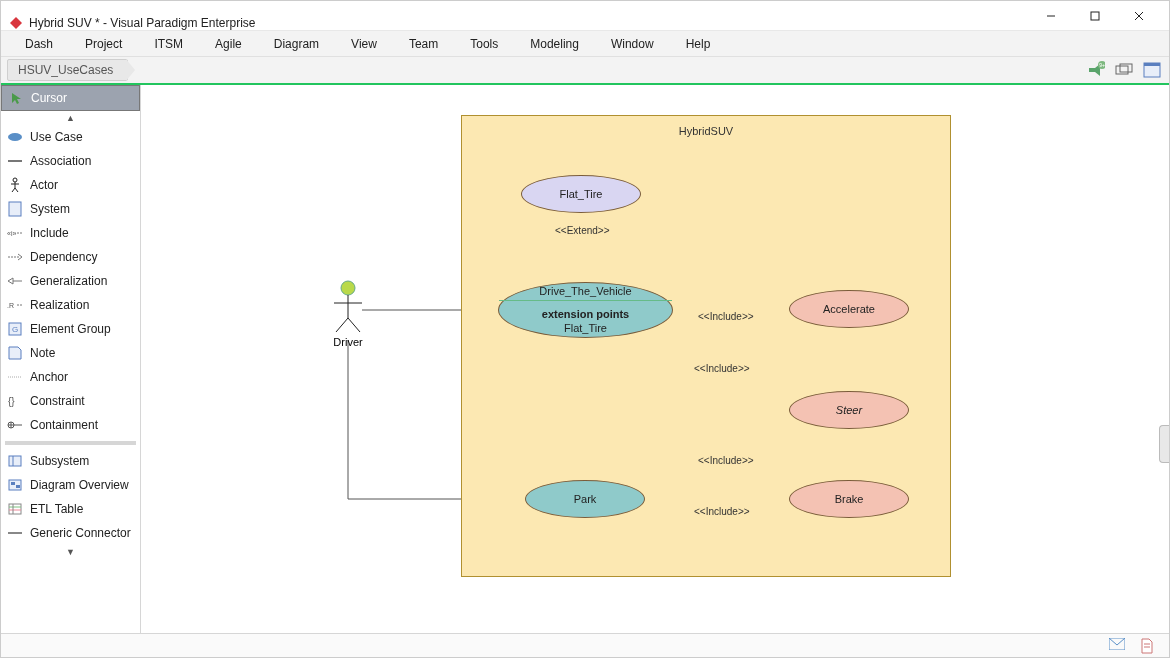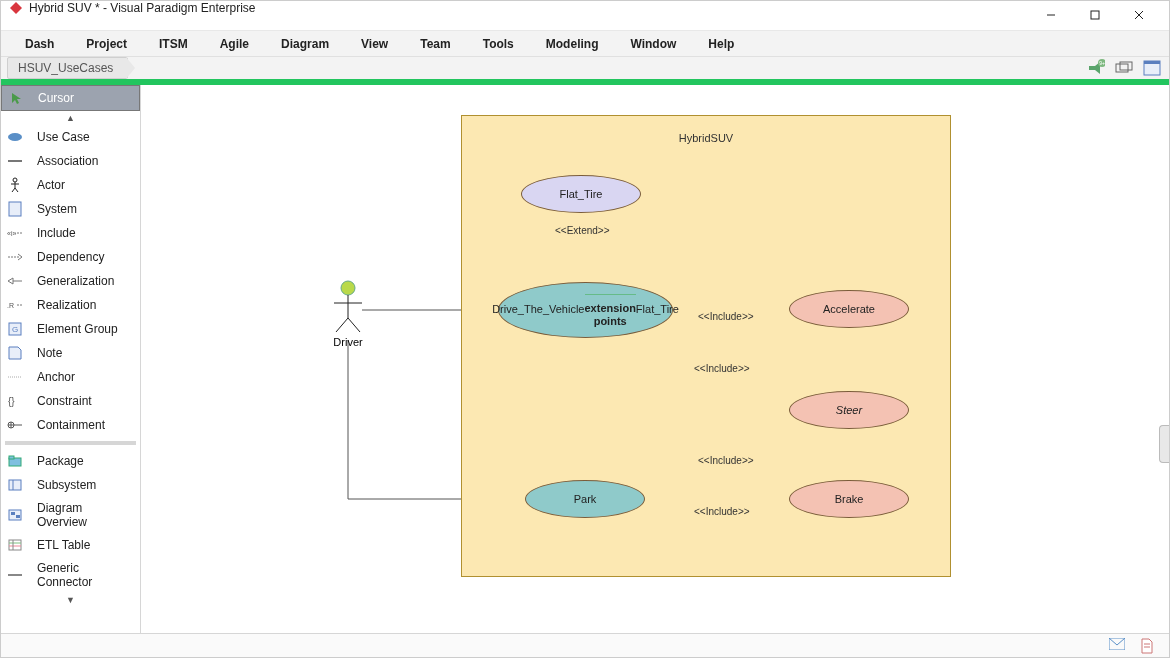--- a/index.html
+++ b/index.html
@@ -1,56 +1,56 @@
 <!DOCTYPE html>
 <html><head>
 <meta charset="utf-8">
 <style>
 * { margin: 0; padding: 0; box-sizing: border-box; }
 body { font-family: "Segoe UI", Tahoma, sans-serif; font-size: 12px; background: #fff; width: 1170px; height: 658px; overflow: hidden; position: relative; border: 1px solid #ccc; }
 
-.titlebar { height: 30px; display: flex; align-items: flex-start; padding: 0 8px; background: #fff; border-bottom: 1px solid #e8e8e8; }
+.titlebar { height: 30px; display: flex; align-items: flex-end; padding: 0 8px; background: #fff; border-bottom: 1px solid #e8e8e8; }
 .titlebar .app-icon { width: 14px; height: 14px; margin-right: 6px; }
 .titlebar .title { flex: 1; font-size: 12px; color: #222; }
 .titlebar .winbtns { display: flex; gap: 0; }
 .titlebar .winbtn { width: 44px; height: 28px; display: flex; align-items: center; justify-content: center; color: #222; }
 
-.menubar { height: 26px; display: flex; align-items: center; padding: 0 8px; gap: 0; background: #f3f3f3; border-bottom: 1px solid #e0e0e0; font-weight: bold; }
+.menubar { height: 26px; display: flex; align-items: center; padding: 0 8px; gap: 0; background: #f3f3f3; border-bottom: 1px solid #e0e0e0; }
 .menubar .menuitem { padding: 4px 16px; color: #222; }
 
-.crumbbar { height: 28px; display: flex; align-items: center; justify-content: space-between; background: #f3f3f3; border-bottom: 6px solid #22c55e; padding-right: 8px; }
+.crumbbar { height: 28px; display: flex; align-items: center; justify-content: space-between; background: #f3f3f3; border-bottom: 2px solid #22c55e; padding-right: 8px; }
 .crumb { height: 22px; display: inline-flex; align-items: center; background: #e8e8e8; border: 1px solid #cfcfcf; border-radius: 2px; padding: 0 14px 0 10px; margin-left: 6px; position: relative; color: #555; }
 .crumb::after { content:""; position:absolute; right:-8px; top:50%; transform:translateY(-50%); border-left:9px solid #e8e8e8; border-top:11px solid transparent; border-bottom:11px solid transparent; }
 .toolbar-right { display:flex; gap:10px; align-items:center; }
 .tool-icon { width:18px; height:18px; display:flex; align-items:center; justify-content:center; }
 
 .mainrow { display: flex; height: calc(100% - 30px - 26px - 28px - 24px); }
 
 .palette { width: 140px; background: #fff; border-right: 1px solid #d6d6d6; overflow: hidden; font-size: 12px;}
-.palette .row { display: flex; align-items: center; gap: 14px; padding: 4px 6px; color: #222; }
+.palette .row { display: flex; align-items: center; gap: 7px; padding: 4px 6px; color: #222; }
 .palette .row.selected { background: #9ca3af; color: #fff; border: 1px solid #777; }
 .palette .arrow-row { text-align: center; font-size: 9px; color: #555; padding: 2px 0; }
 .palette .separator { height: 4px; background: #d6d6d6; margin: 4px 4px; }
 .palette .icon { width: 16px; height: 16px; display: flex; align-items: center; justify-content: center; flex-shrink: 0; }
 
 .canvas-wrap { flex: 1; position: relative; background: #fff; }
 .canvas-scroll { position: absolute; inset: 0; overflow: hidden; }
 .side-handle { position:absolute; right:0; top:340px; width:10px; height:38px; background:#e8e8e8; border:1px solid #bbb; border-right:none; border-radius:4px 0 0 4px; }
 
 .statusbar { height: 24px; display:flex; align-items:center; justify-content:flex-end; gap:16px; padding:0 12px; border-top:1px solid #d6d6d6; background:#fafafa; }
 .statusbar .sicon { width:16px; height:16px; }
 
 
 .system-frame { position:absolute; border:1px solid #b09030; background:#fce8b2; }
-.system-title { position:absolute; top:16px; left:50%; transform:translateX(-50%); font-size:11px; color:#333; }
+.system-title { position:absolute; top:9px; left:50%; transform:translateX(-50%); font-size:11px; color:#333; }
 .usecase { position:absolute; border:1px solid #7a5c3a; border-radius:50%; display:flex; align-items:center; justify-content:center; font-size:11px; color:#222; text-align:center; }
 .uc-purple { background:#d9d6f2; }
 .uc-teal { background:#8fcaca; }
 .uc-pink { background:#f4c2b3; }
-.usecase.driveveh { flex-direction:row; line-height:1.2; }
+.usecase.driveveh { flex-direction:column; line-height:1.2; }
 .usecase.driveveh .ep-hdr { font-weight:bold; border-top:1px solid #6b8; width:100%; margin-top:2px; padding-top:7px;}
 .actor { position:absolute; text-align:center; }
 .actor svg { display:block; margin:0 auto; }
 .actor .name { font-size:11px; margin-top:2px; }
 .rel-label { position:absolute; font-size:10px; color:#333; background:transparent; }
 </style>
 </head>
 <body>
 
 <div class="titlebar">
@@ -249,29 +249,20 @@
           </svg>
         </span>
         <span>Containment</span>
       </div>
 
     <div class="separator"></div>
 
     <div class="row">
         <span class="icon">
           <svg width="14" height="12">
-            <rect x="1" y="3" width="12" height="8" fill="#7fbfe0" stroke="#3a7"></rect>
-            <rect x="1" y="1" width="5" height="3" fill="#7fbfe0" stroke="#3a7"></rect>
-          </svg>
-        </span>
-        <span>Package</span>
-      </div>
-    <div class="row">
-        <span class="icon">
-          <svg width="14" height="12">
             <rect x="1" y="1" width="12" height="10" fill="#e8eef9" stroke="#5a7fbf"></rect>
             <line x1="5" y1="1" x2="5" y2="11" stroke="#5a7fbf"></line>
           </svg>
         </span>
         <span>Subsystem</span>
       </div>
     <div class="row">
         <span class="icon">
           <svg width="14" height="12">
             <rect x="1" y="1" width="12" height="10" fill="#e8eef9" stroke="#5a7fbf"></rect>

